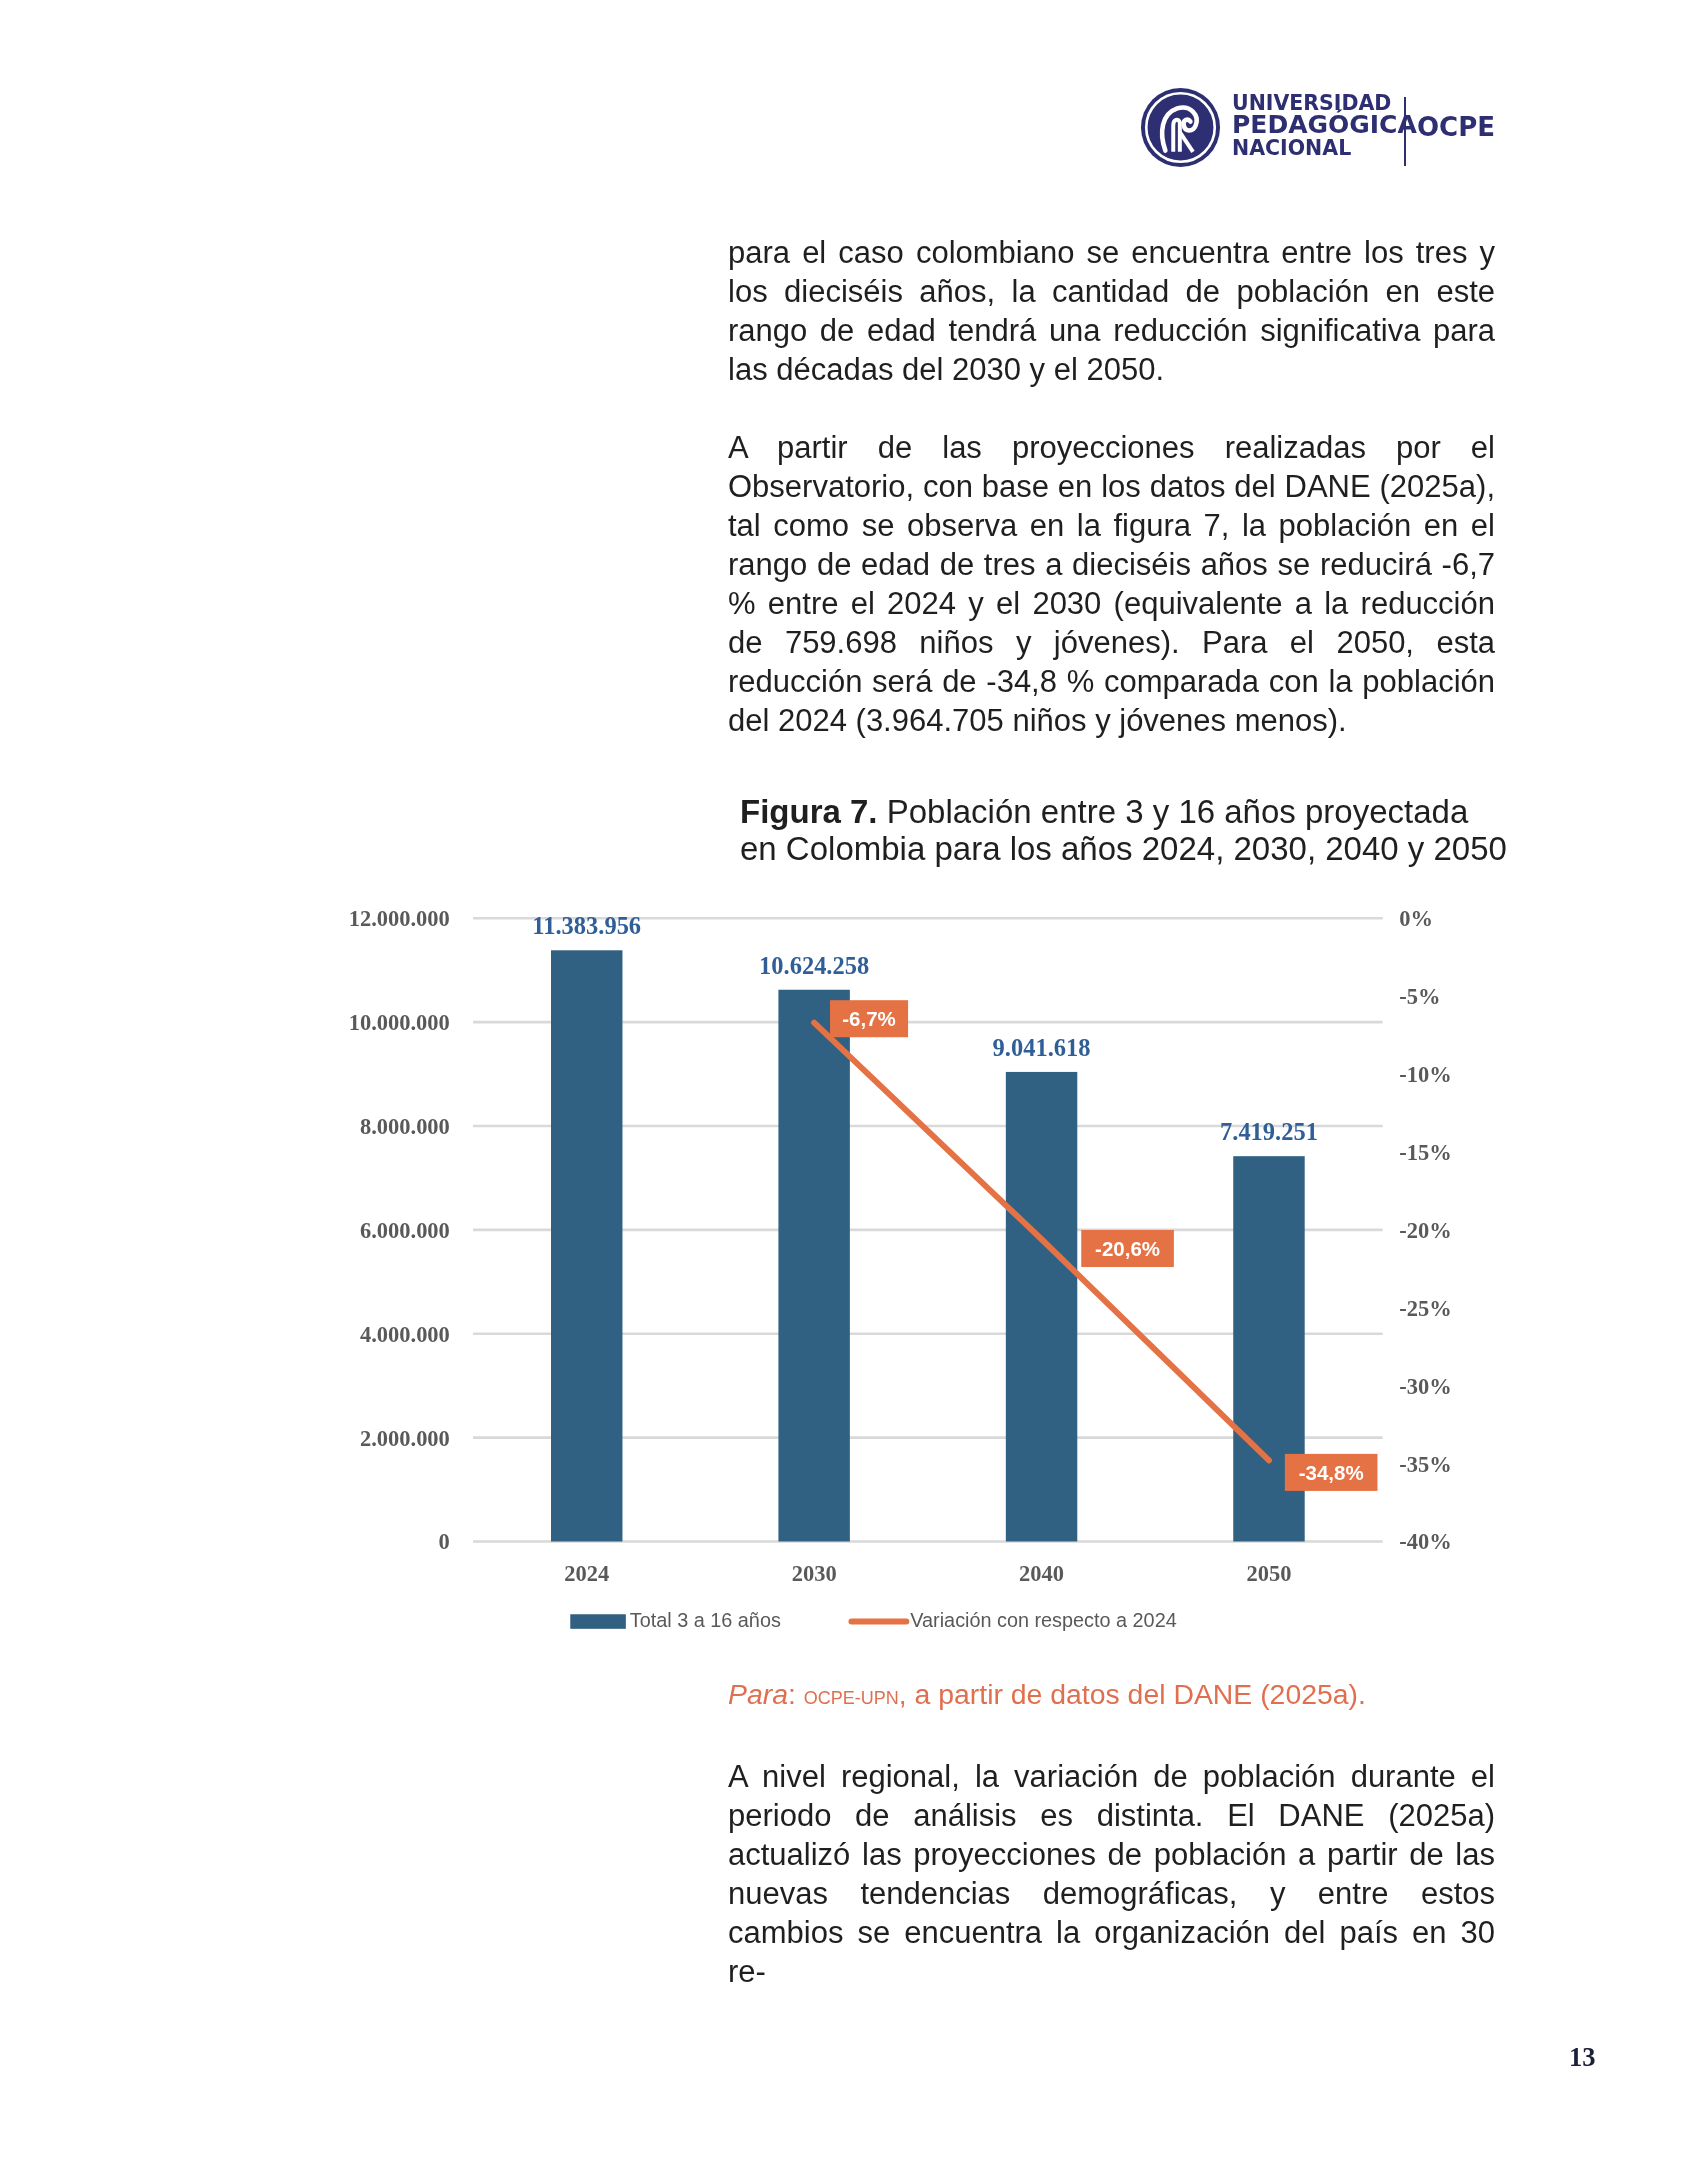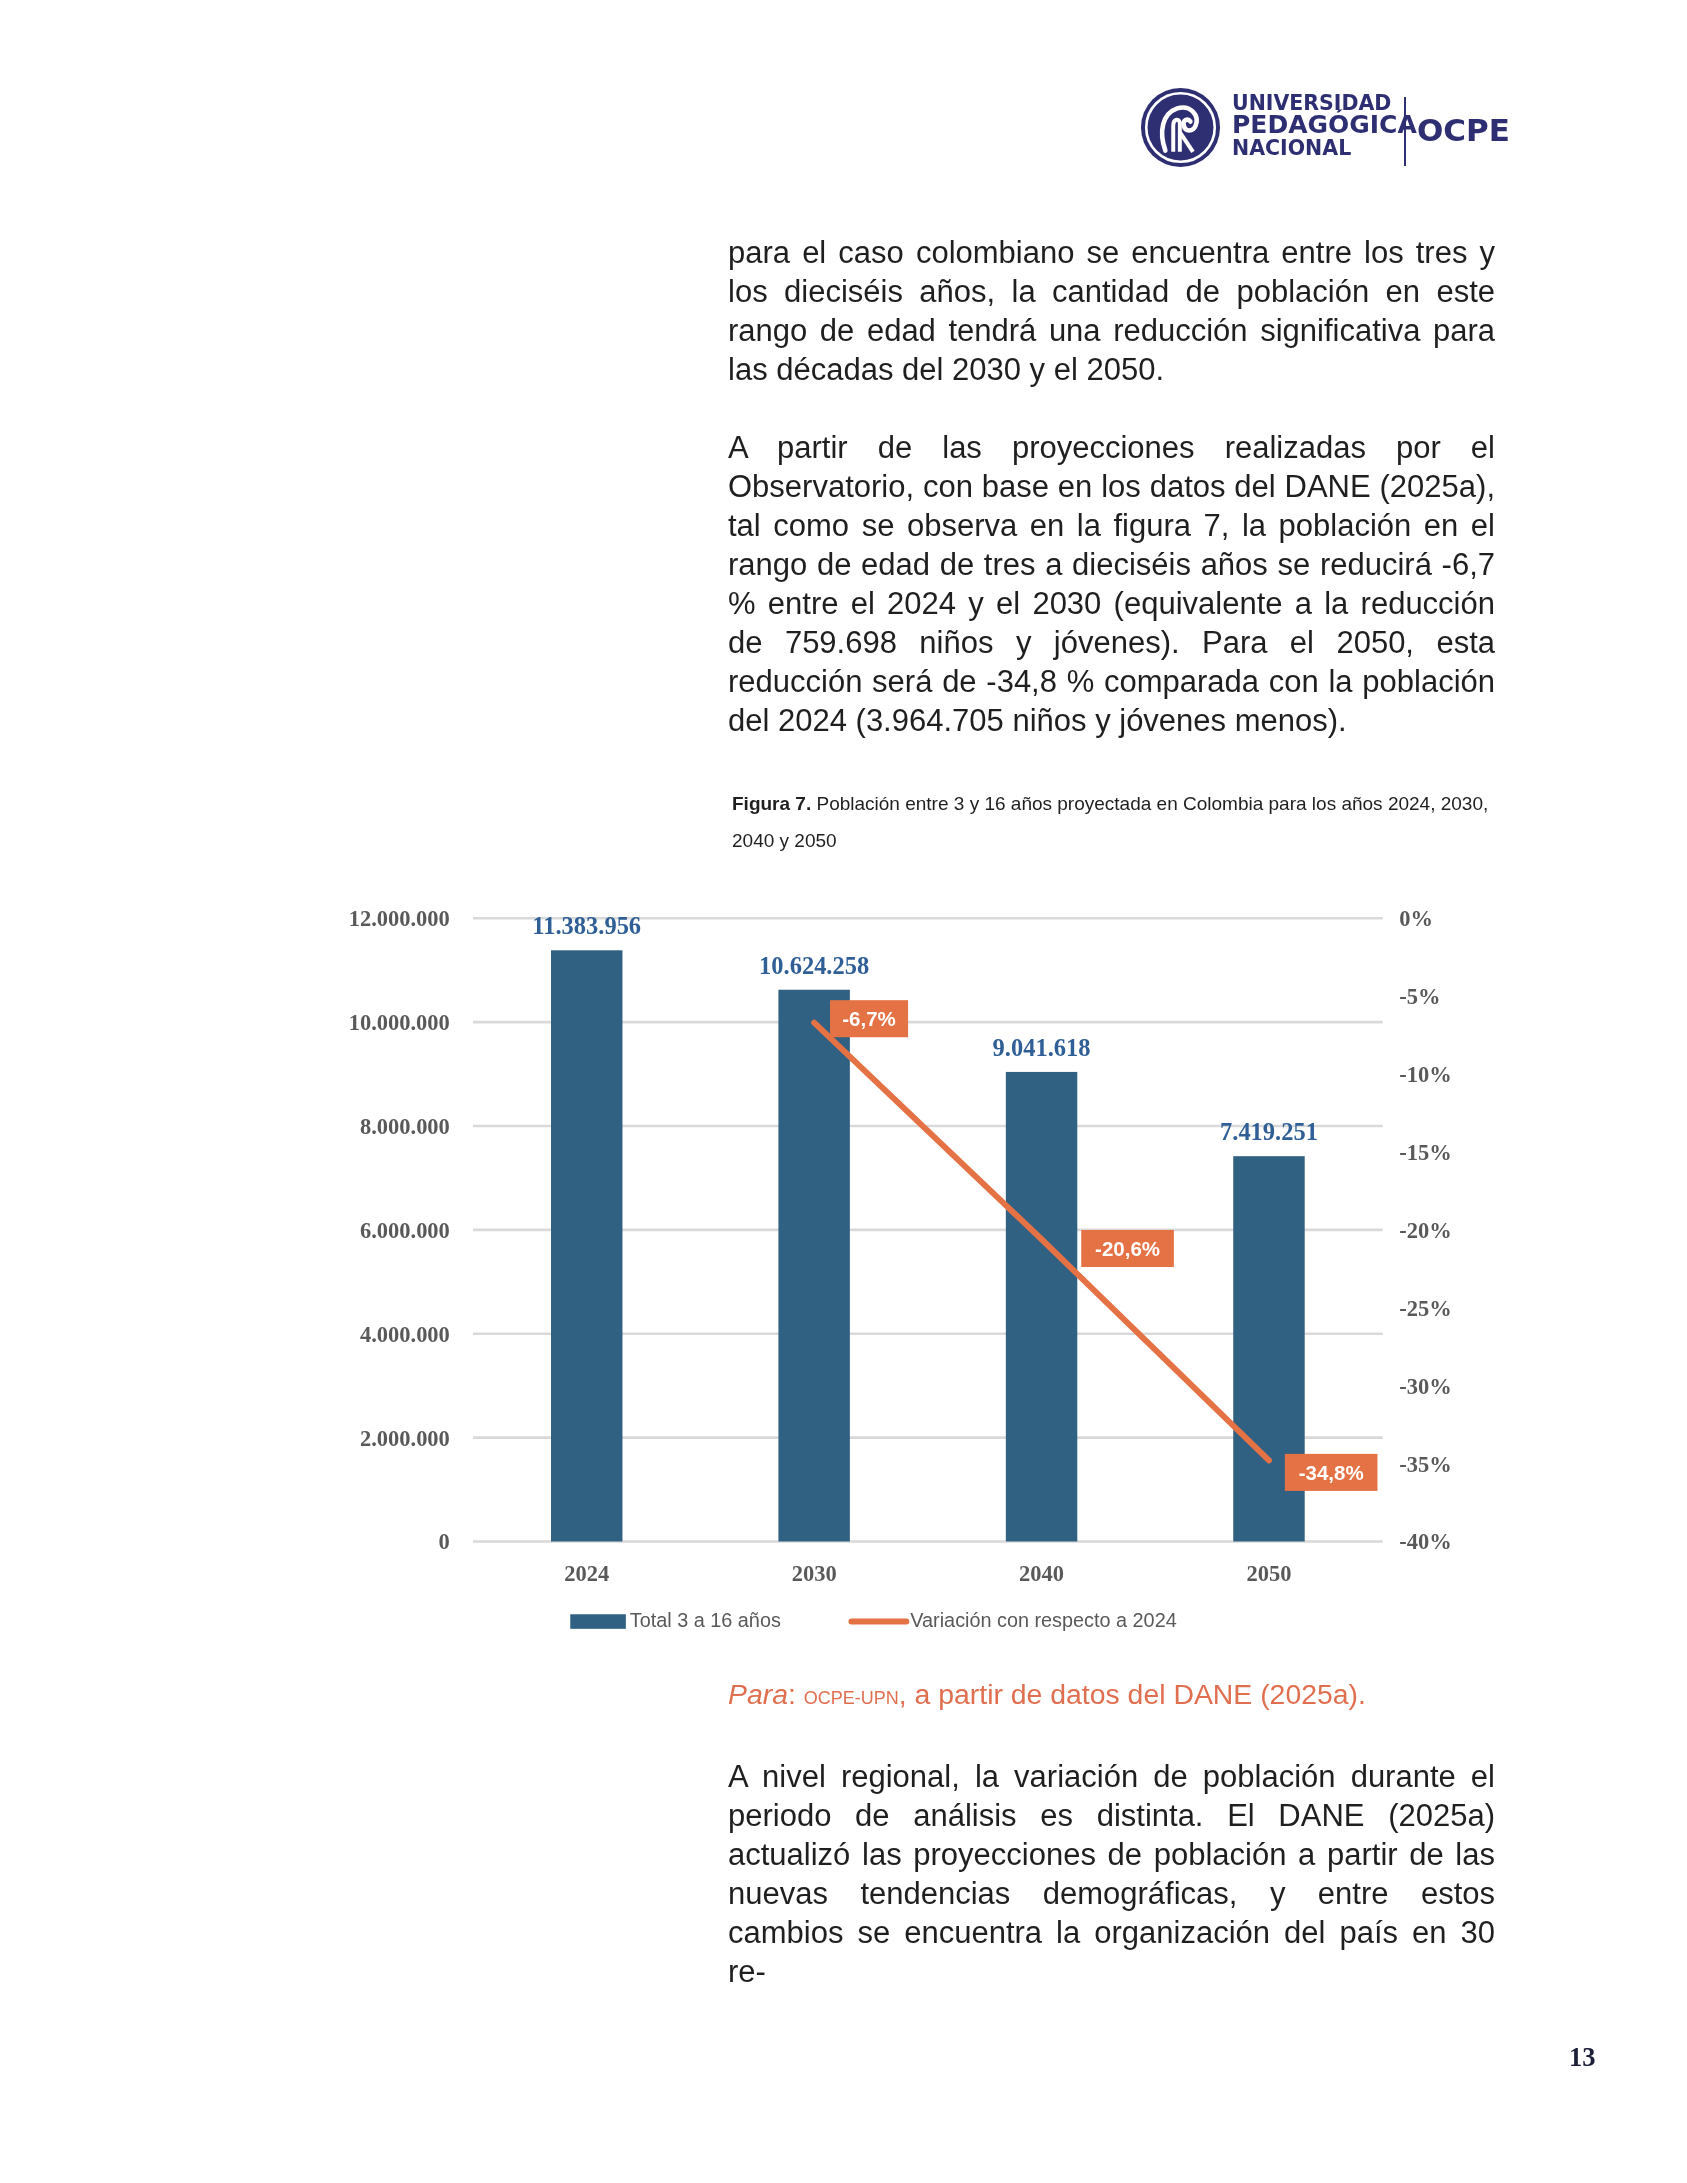--- a/index.html
+++ b/index.html
@@ -7,27 +7,27 @@
   .serif { font-family: Liberation Sans, sans-serif; }
 
   
   .logo { position: absolute; left: 1139px; top: 85px; height: 86px; width: 357px; }
   .logo-emblem { position: absolute; left: 0; top: 1.3px; width: 83px; height: 83px; }
   .logo-text { position: absolute; left: 93px; top: 6.6px; color: #2e2f72; font-family: "DejaVu Sans", sans-serif; font-weight: bold; line-height: 22.5px; }
   .logo-text .l1 { font-size: 20.5px; display: block; letter-spacing: 0px; }
   .logo-text .l2 { font-size: 25px; display: block; }
   .logo-text .l3 { font-size: 20.5px; display: block; }
   .logo-sep { position: absolute; left: 265px; top: 12px; width: 2px; height: 69px; background: #2e2f72; }
-  .logo-ocpe { position: absolute; left: 278px; top: 26.5px; font-family: "DejaVu Sans", sans-serif; font-weight: bold; font-size: 31px; color: #2e2f72; }
+  .logo-ocpe { position: absolute; left: 278px; top: 26.5px; font-family: "DejaVu Sans", sans-serif; font-weight: bold; font-size: 26px; color: #2e2f72; }
 
   
   .para { position: absolute; left: 728px; width: 767px; font-size: 31px; line-height: 39px; color: #1f1f1f; text-align: justify; text-align-last: left; margin: 0; }
   .p1 { top: 233px; }
   .p2 { top: 428px; }
-  .caption { position: absolute; left: 728px; top: 781px; width: 767px; font-size: 19px; line-height: 37px; color: #1f1f1f; margin: 4px; }
+  .caption { position: absolute; left: 728px; top: 781px; width: 767px; font-size: 33px; line-height: 37px; color: #1f1f1f; margin: 12px; }
   .caption b { font-weight: bold; }
   .note { position: absolute; left: 728px; top: 1678px; font-size: 28.4px; color: #e06f4f; margin: 0; }
   .note i { font-style: italic; }
   .note .sc { font-variant: small-caps; font-size: 18px; }
   .p3 { top: 1757px; }
 
   .page-number { position: absolute; left: 1569px; top: 2042px; font-family: Liberation Serif, serif; font-weight: bold; font-size: 26.5px; color: #1d1f38; }
 
   
   #chart { position: absolute; left: 0; top: 0; }

